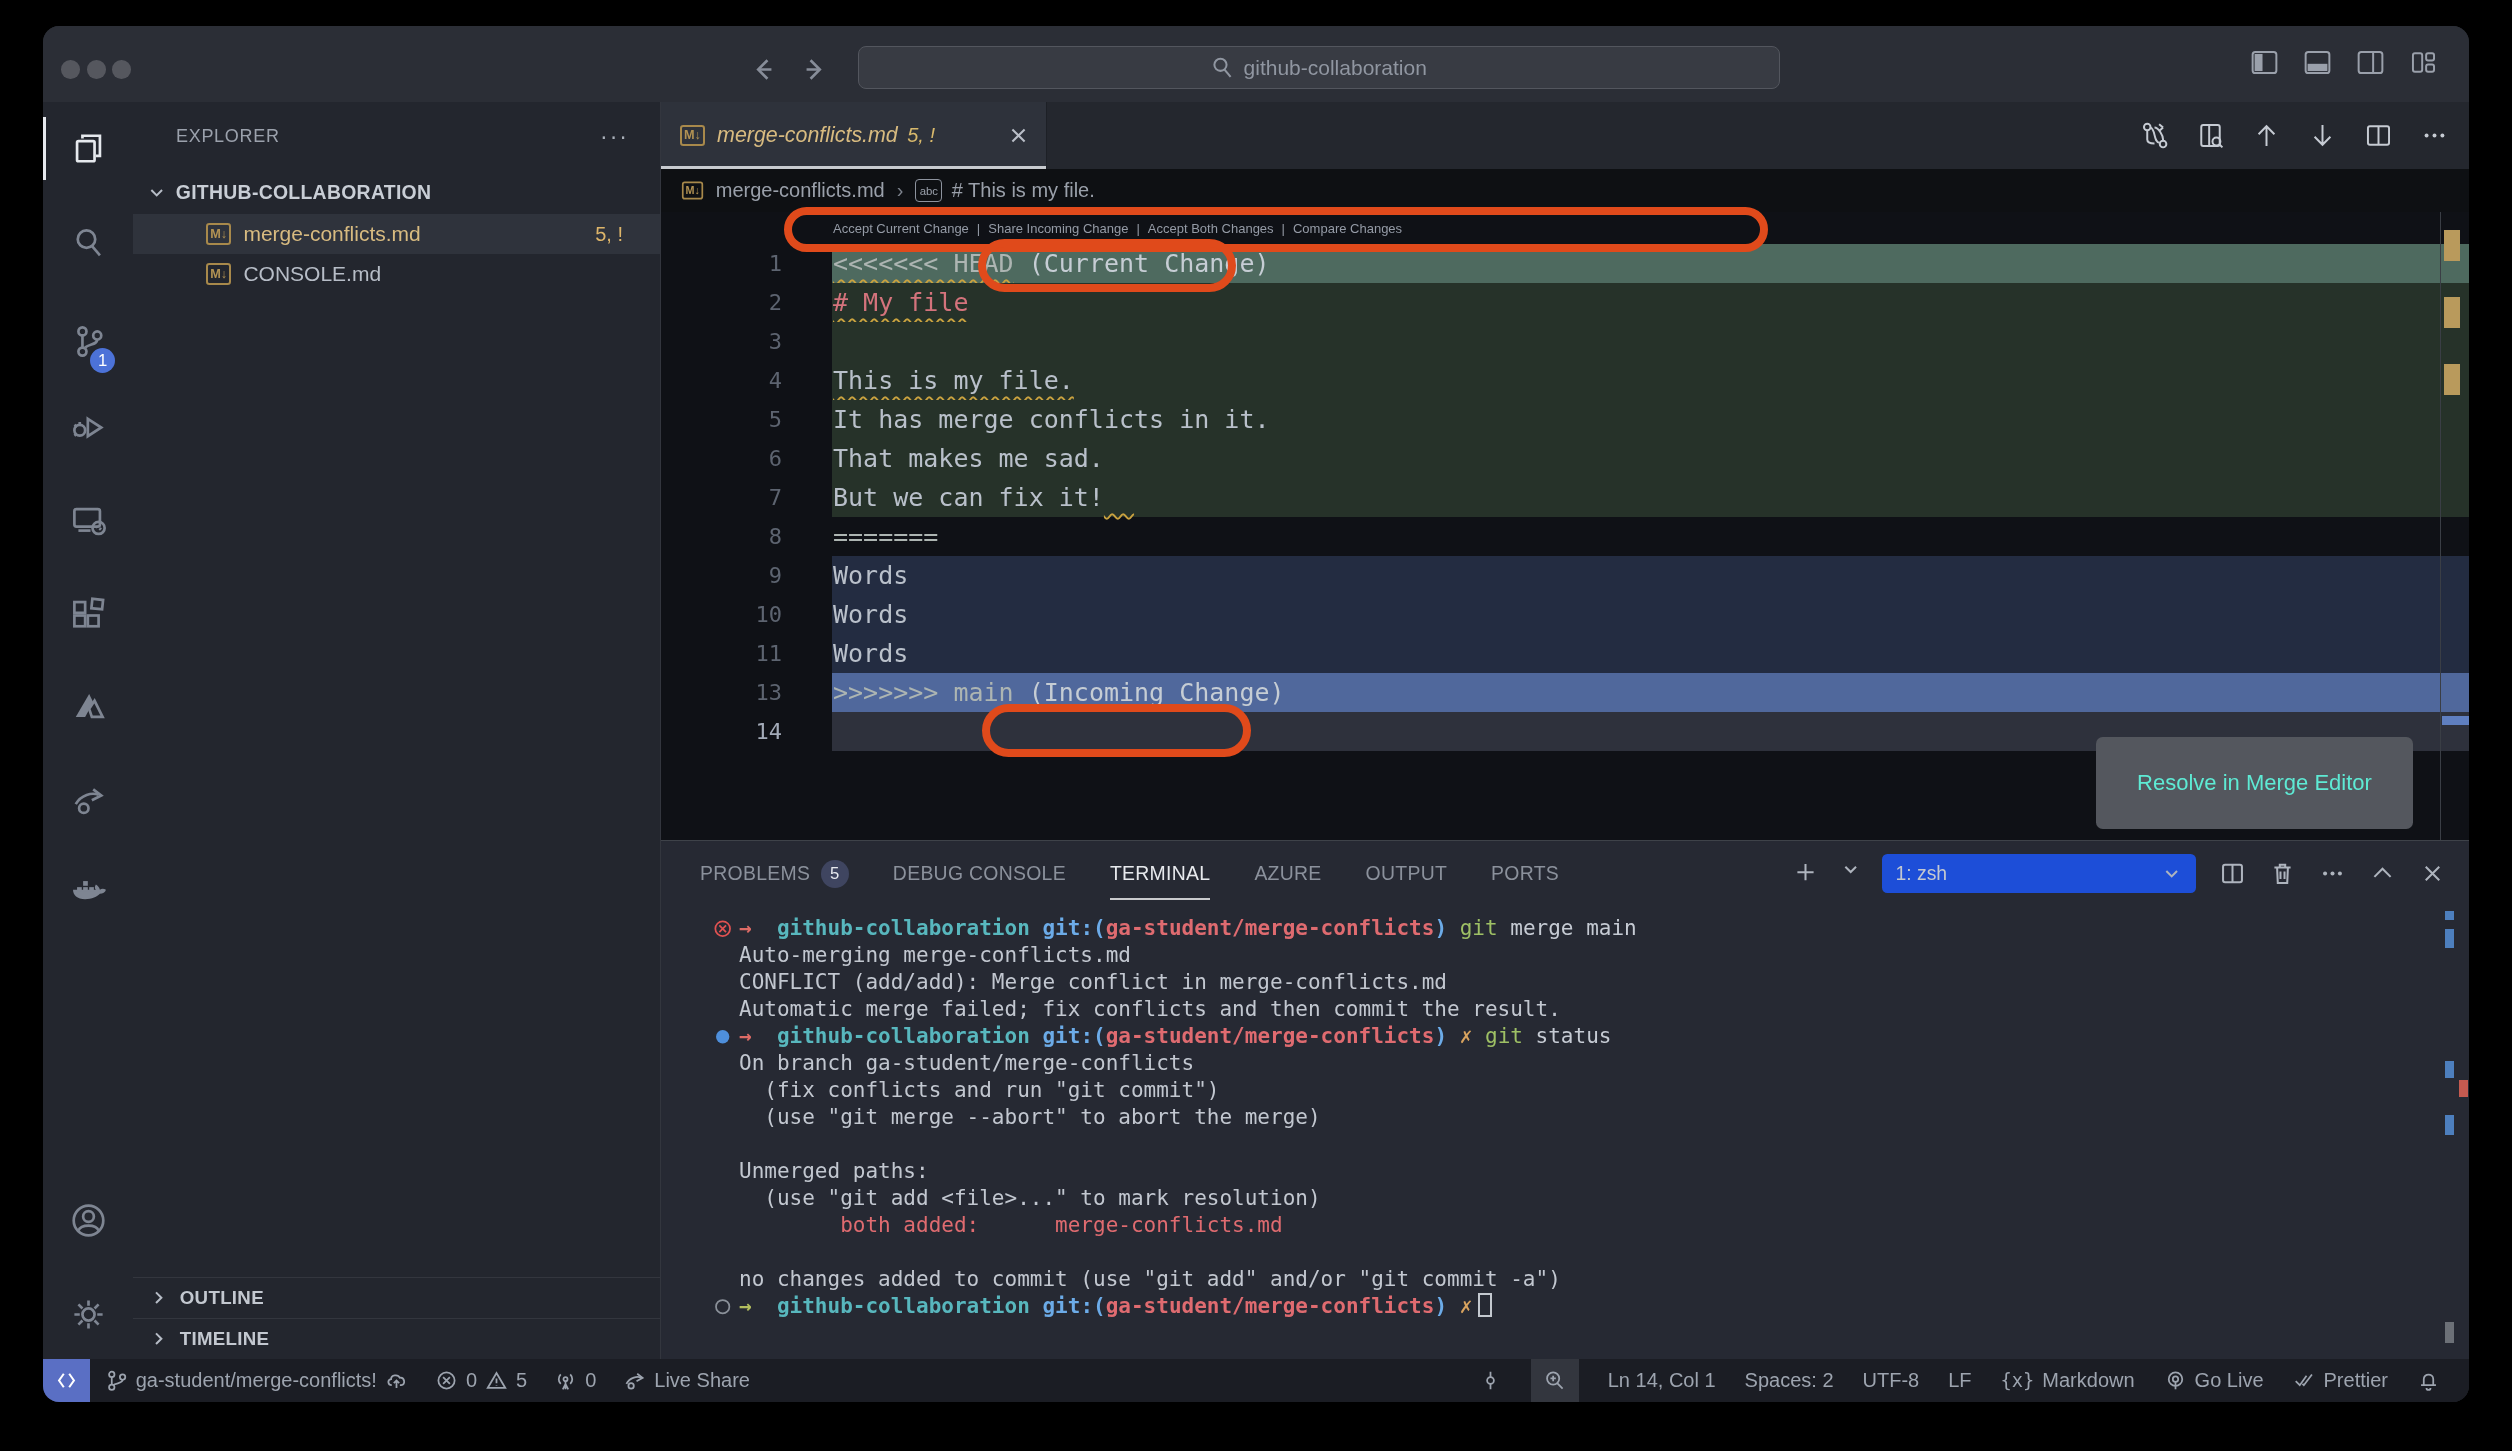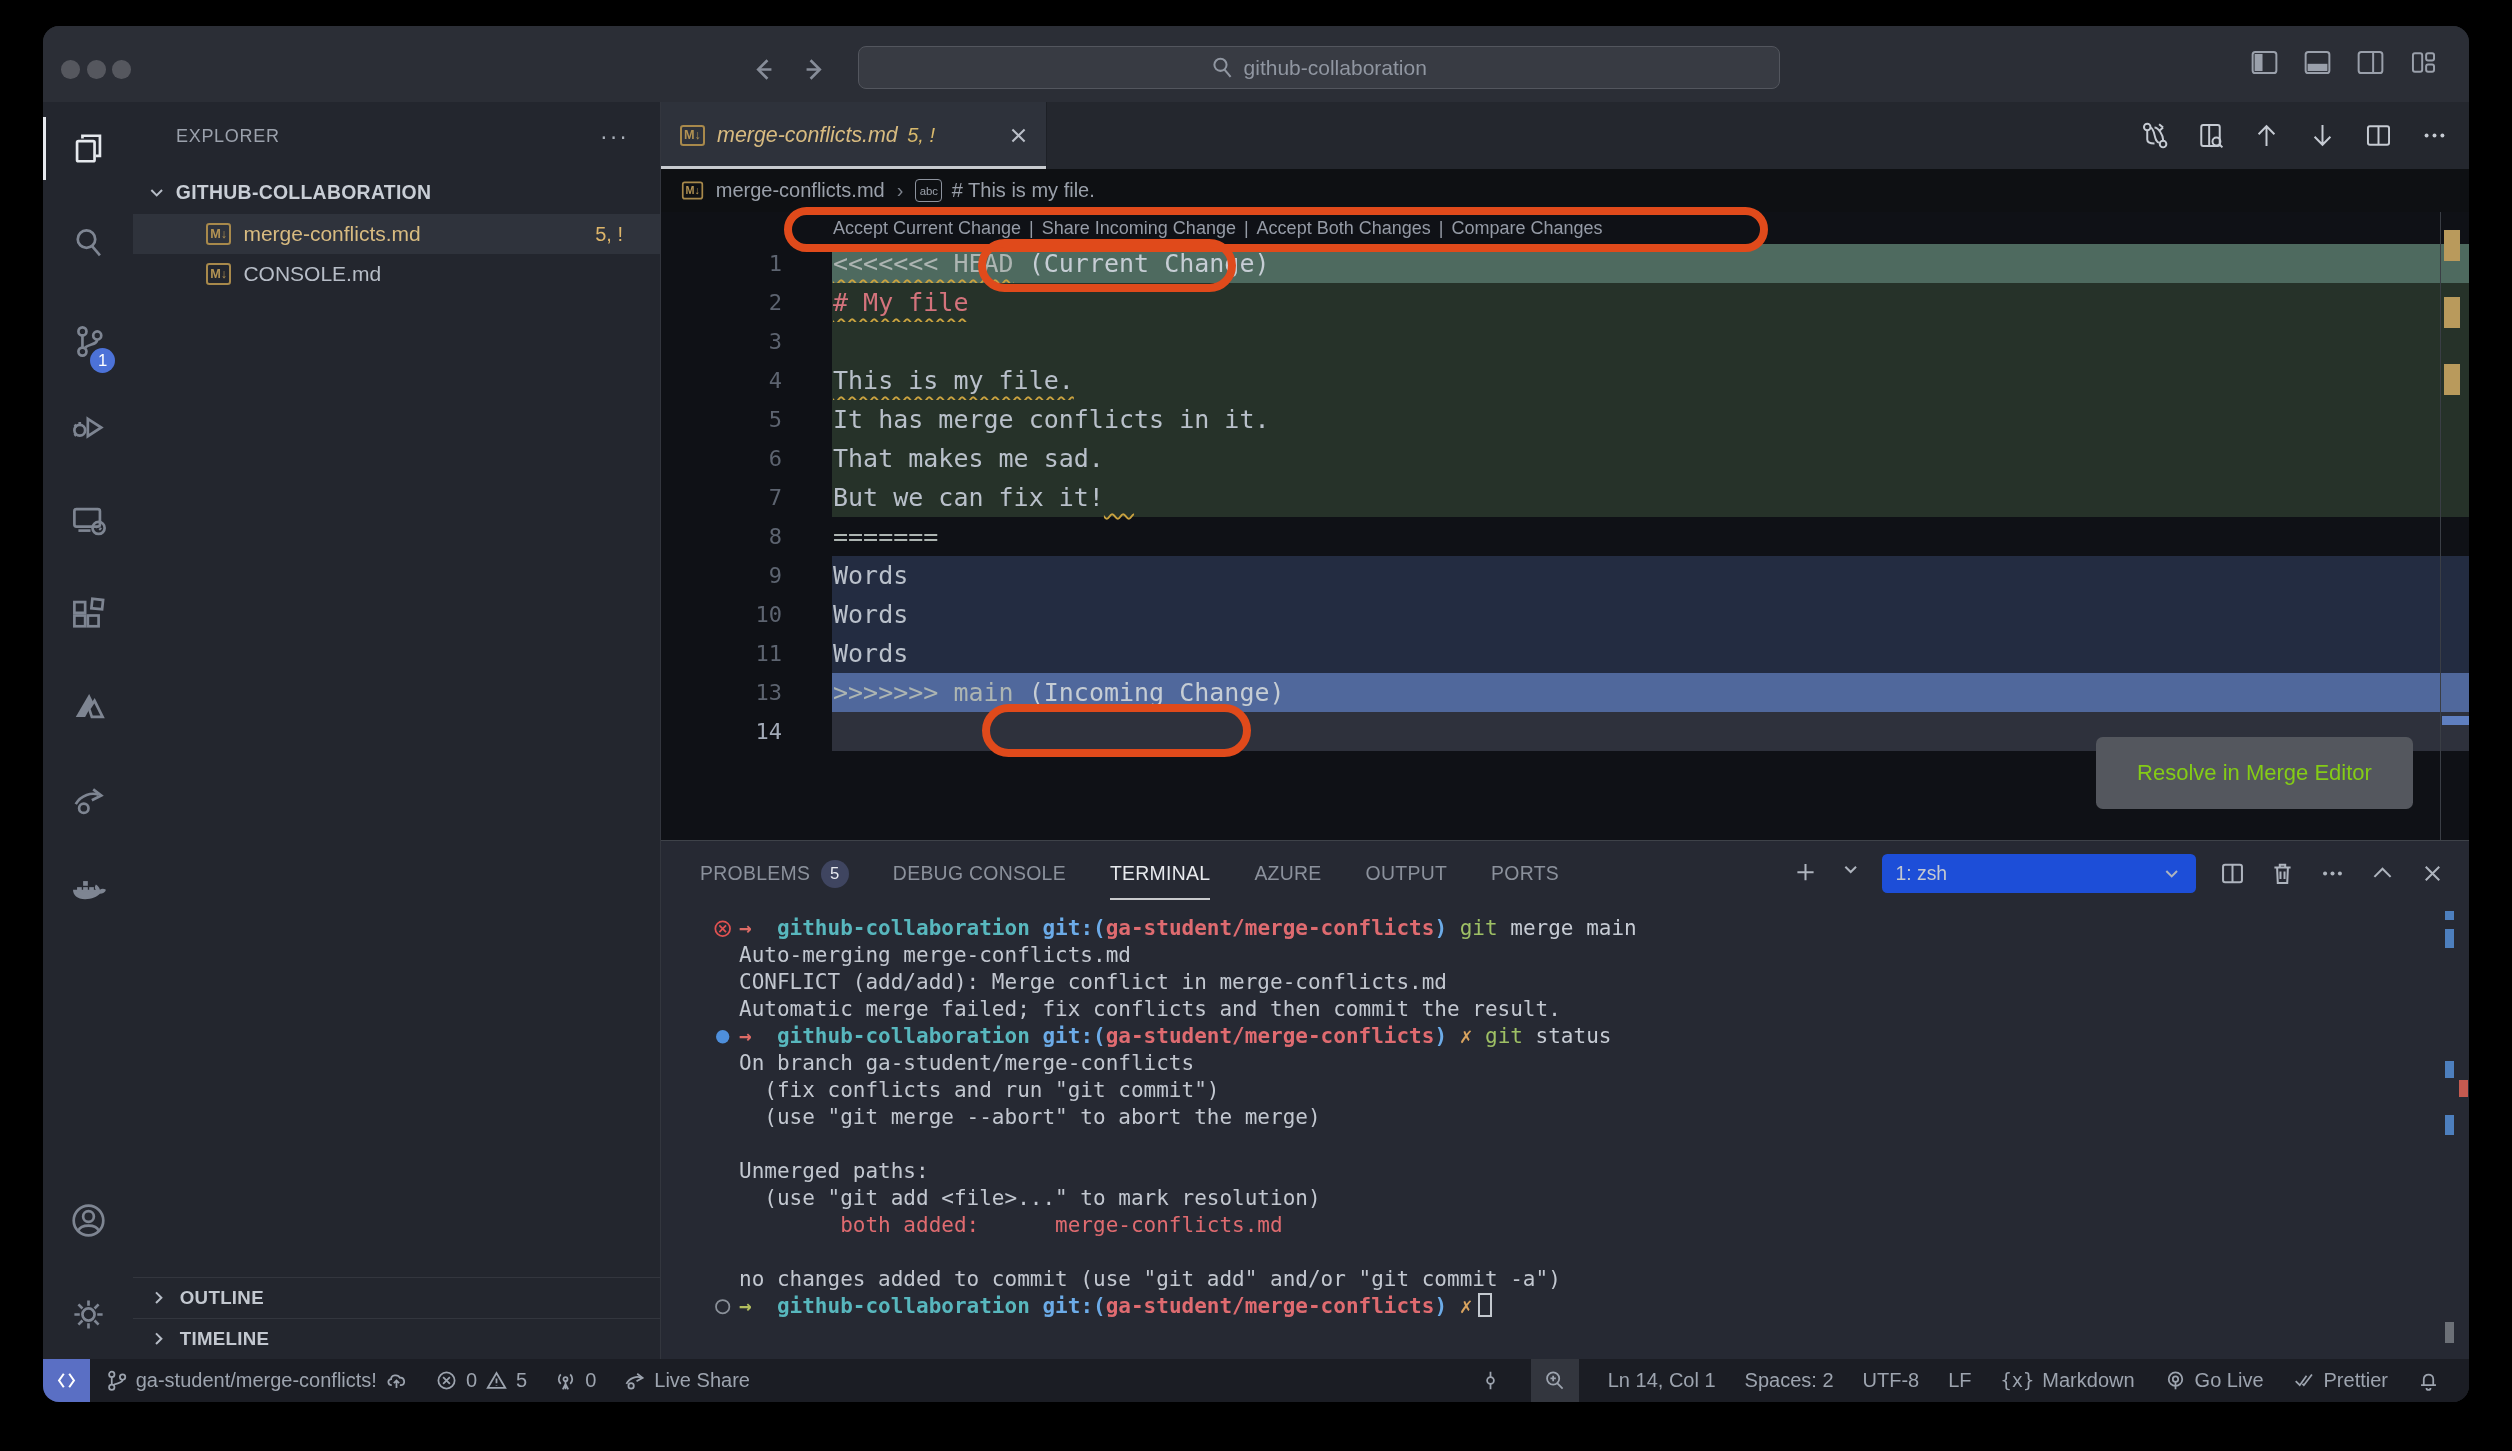--- a/index.html
+++ b/index.html
@@ -74,42 +74,42 @@
                  display:flex; align-items:center; font-size:20px; color:#9aa0aa; }
   .breadcrumbs .md-ic { margin-left:18.7px; transform:scale(.85); }
   .breadcrumbs .bc-file { margin-left:10.7px; }
   .breadcrumbs .bc-sep { margin:0 12px; color:#7d838d; }
   .bc-sym-ic { width:27px; height:23px; border:1.3px solid #8d939e; border-radius:4px; color:#9aa0aa;
                font-size:11.4px; display:flex; align-items:center; justify-content:center; }
   .breadcrumbs .bc-symbol { margin-left:9.4px; }
 
   .editor { position:absolute; left:0; top:110px; width:100%; height:628px; }
   .codelens { height:32px; display:flex; align-items:center; padding-left:172px;
-              font-size:18px; color:#959ba6; }
+              font-size:13px; color:#959ba6; }
   .codelens .cl-sep { margin:0 8px; }
   .line { position:relative; height:39px; font-family:"DejaVu Sans Mono",monospace; font-size:25px; line-height:39px; }
   .line .hl { position:absolute; left:171px; right:0; top:0; bottom:0; }
   .hl-cur-head .hl { background:#4e6a5f; }
   .hl-cur .hl      { background:#263229; }
   .hl-inc .hl      { background:#232c41; }
   .hl-inc-head .hl { background:#50689c; }
   .hl-active .hl   { background:#2e313c; }
   .line .num { position:absolute; left:0; width:121px; text-align:right; color:#5d6470; font-size:22px; }
   .hl-active .num { color:#a3abb8; }
   .line .code { position:absolute; left:172px; white-space:pre; }
   .seg-mk   { color:#adb5b2; }
   .seg-meta { color:#c6cdd4; }
   .seg-head { color:#d4737c; }
   .seg-plain{ color:#b9c0ca; }
   .sq { text-decoration:underline wavy #c9a23f; text-decoration-thickness:2px; text-underline-offset:6.7px; }
 
   
   .annot { position:absolute; border:8.7px solid #e04a1b; border-radius:27px; pointer-events:none; }
-  .resolve-btn { position:absolute; left:1435px; top:635px; width:317px; height:72px; background:#54575e;
-                 border:none; border-radius:6.7px; color:#84cc16; font-size:22px; font-family:"Liberation Sans",sans-serif; }
+  .resolve-btn { position:absolute; left:1435px; top:635px; width:317px; height:92px; background:#54575e;
+                 border:none; border-radius:6.7px; color:#5eead4; font-size:22px; font-family:"Liberation Sans",sans-serif; }
 
   
   .vline { position:absolute; left:1779px; top:110px; width:1.3px; height:1148px; background:#3a3e45; }
   .ruler-mark { position:absolute; }
 
   
   .panel { position:absolute; left:0; top:738px; width:100%; height:520px; background:#262933; border-top:1.3px solid #3e4249; }
   .paneltabs { position:absolute; left:0; top:0; width:100%; height:65px; display:flex; align-items:center; }
   .ptab { position:relative; margin-left:44px; font-size:19.4px; letter-spacing:0.3px; color:#8b919c; display:flex; align-items:center; gap:10.7px; }
   .ptab:first-child { margin-left:39px; }

